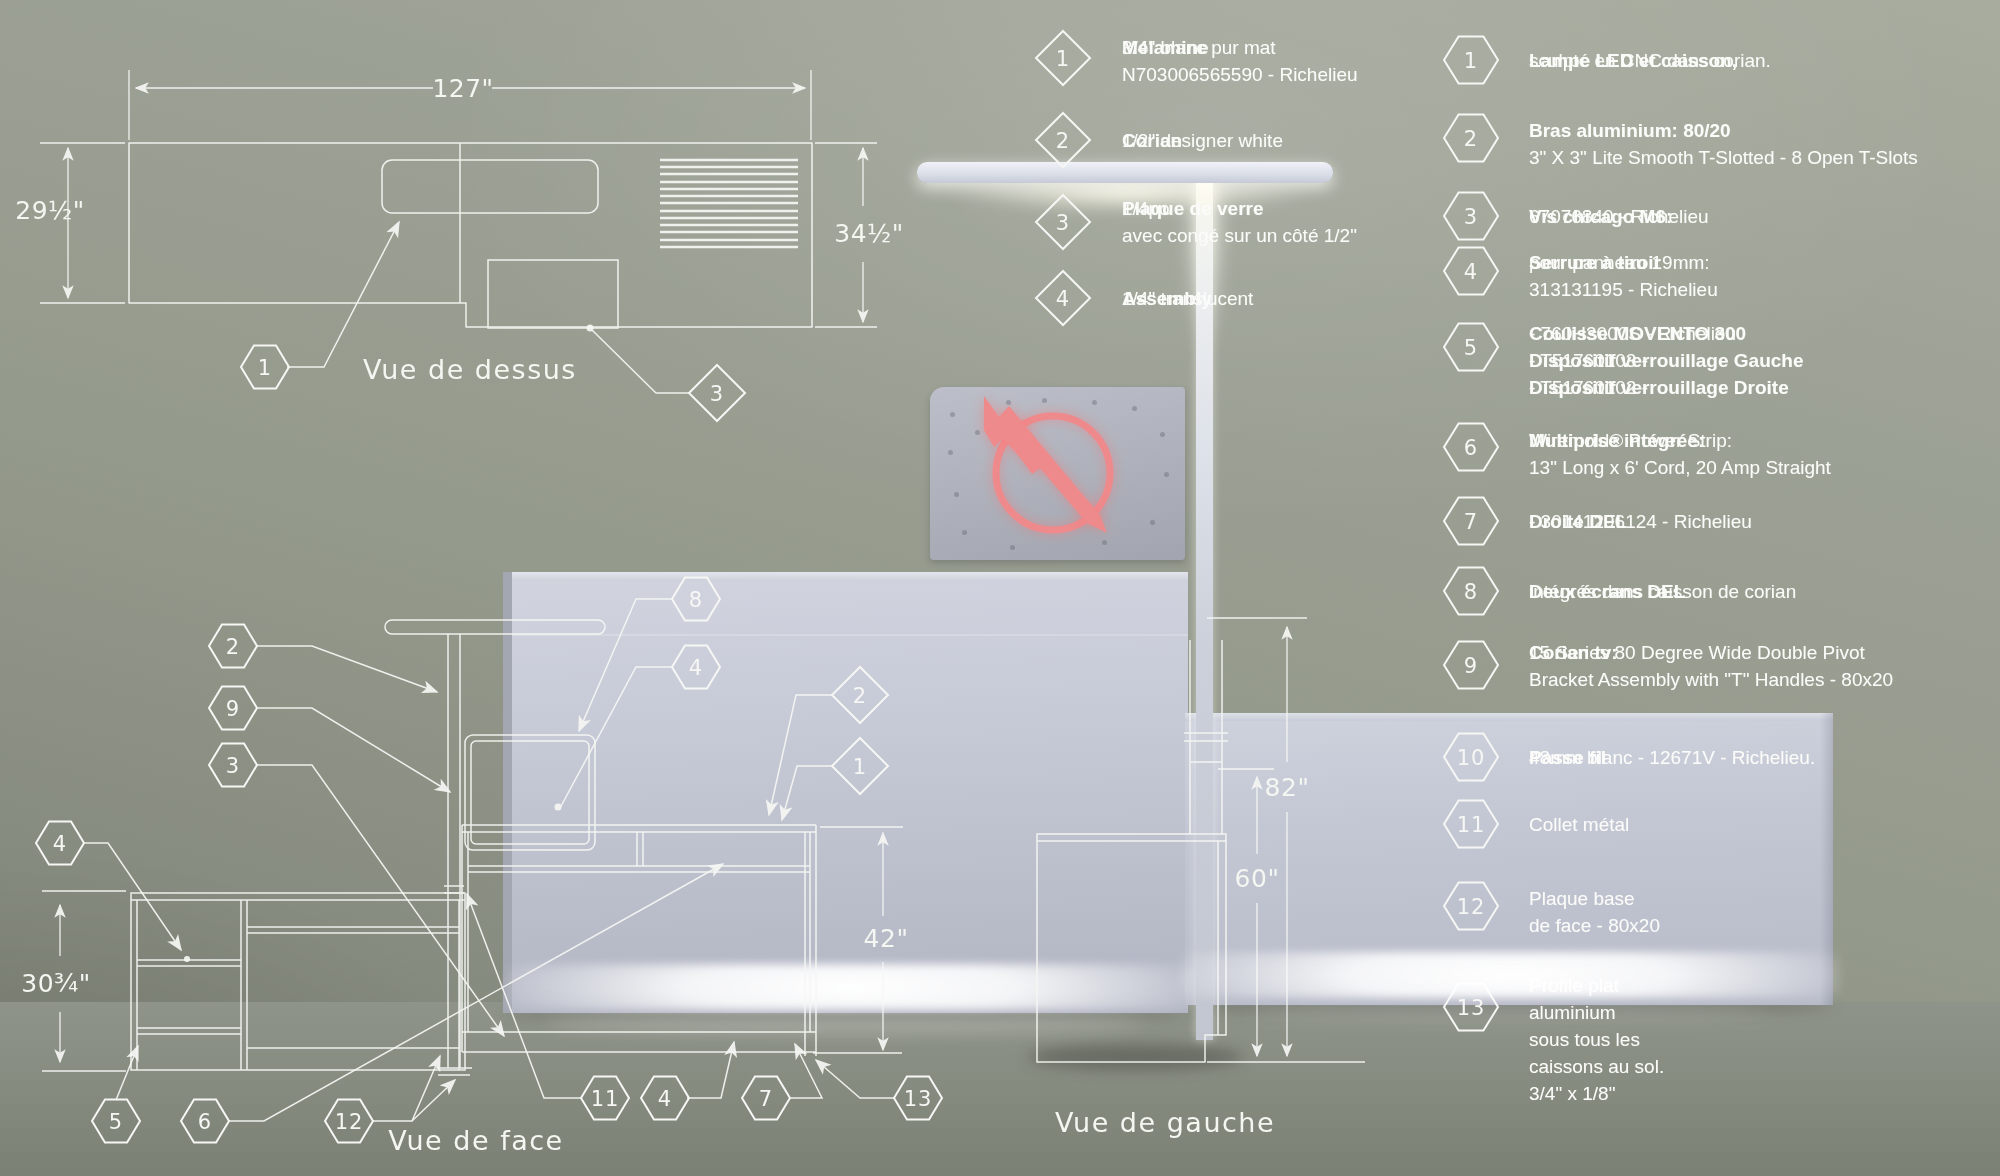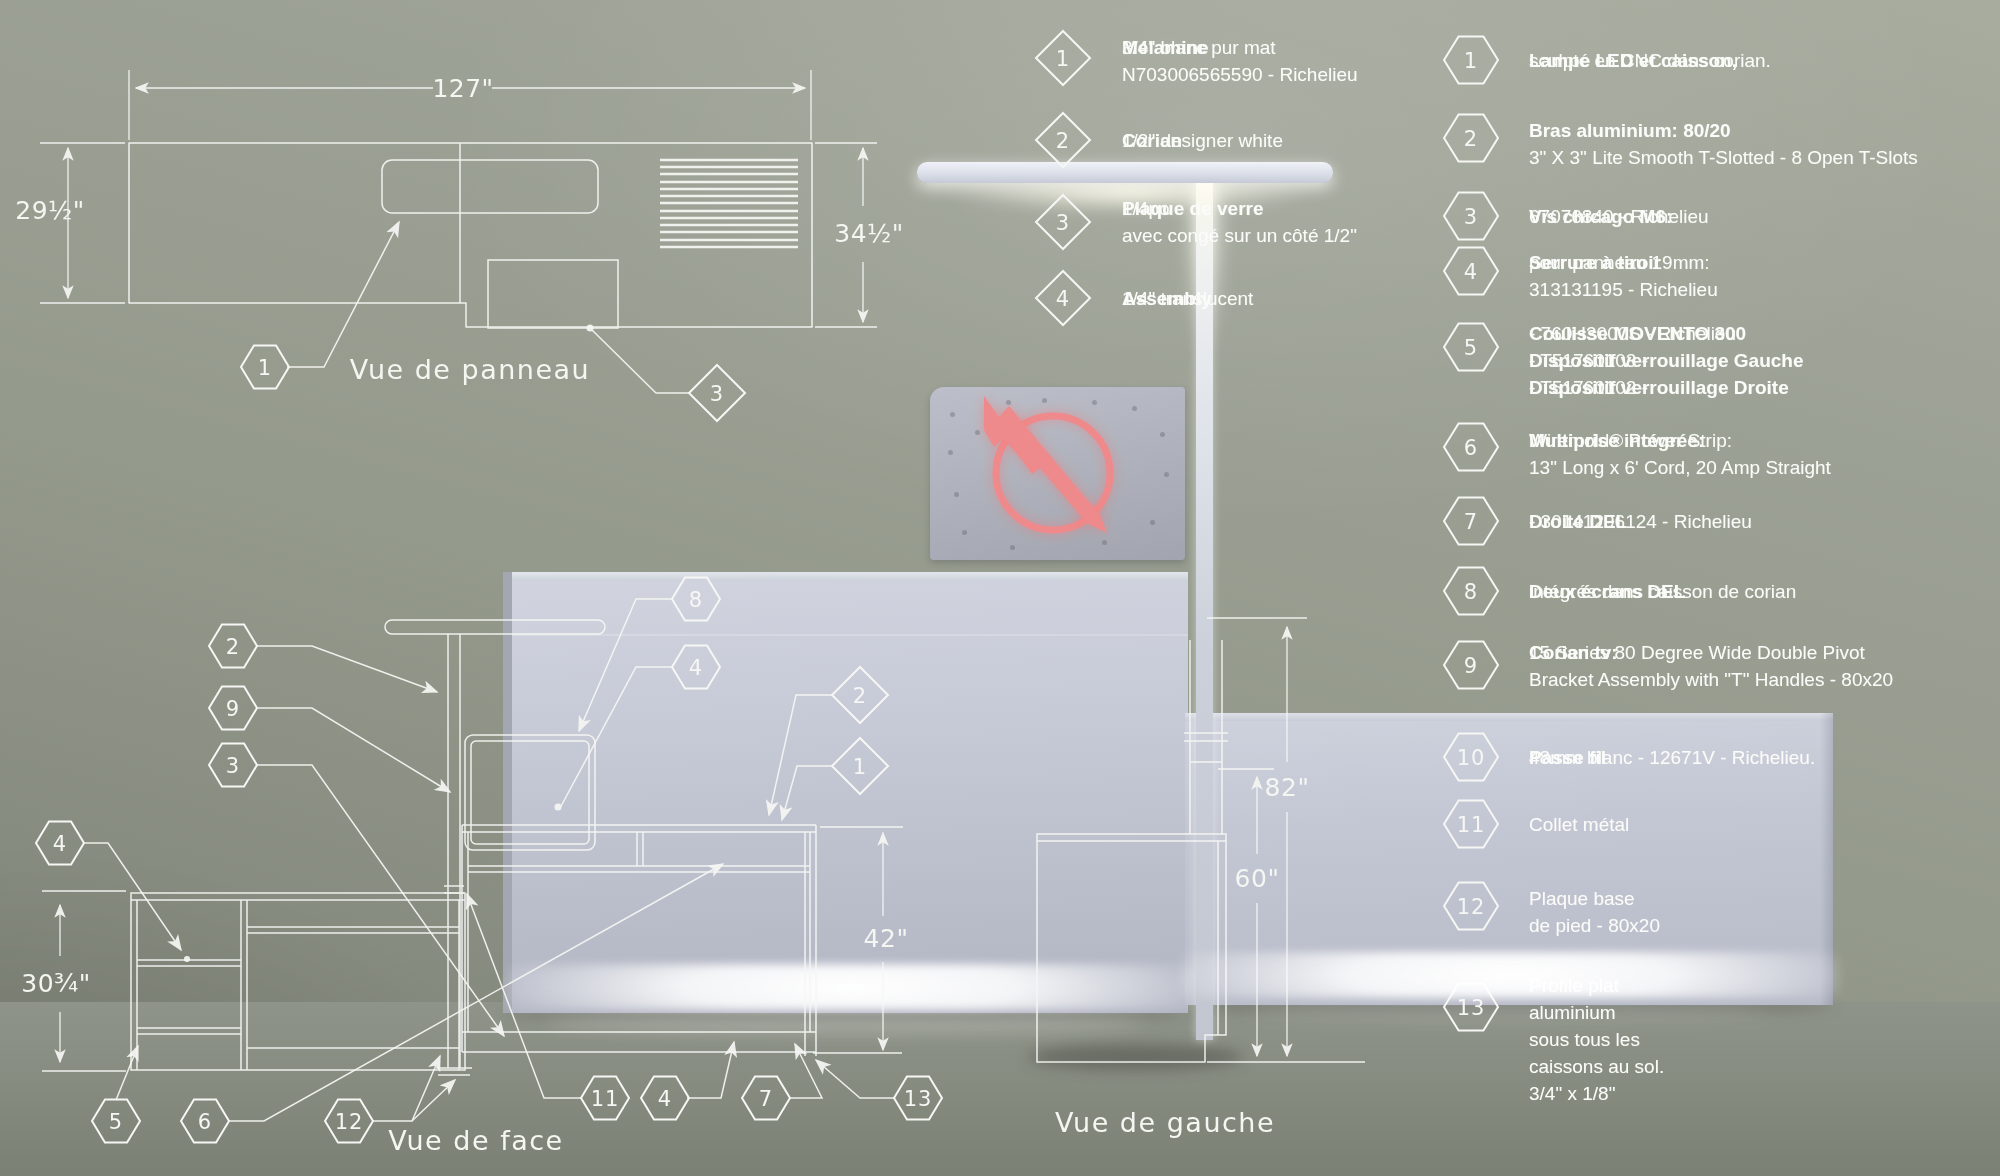--- a/index.html
+++ b/index.html
@@ -312,21 +312,21 @@
         <polygon points="1444,824 1458.58,800.5 1483.42,800.5 1498,824 1483.42,847.5 1458.58,847.5" fill="none" stroke="#f6f7f4" stroke-width="2"></polygon>
         <text x="1471" y="824" text-anchor="middle" dy=".36em" fill="#f6f7f4" stroke="none" style="font:21px &quot;DejaVu Sans&quot;,sans-serif;letter-spacing:1px;">11</text>
         <polygon points="1444,906 1458.58,882.5 1483.42,882.5 1498,906 1483.42,929.5 1458.58,929.5" fill="none" stroke="#f6f7f4" stroke-width="2"></polygon>
         <text x="1471" y="906" text-anchor="middle" dy=".36em" fill="#f6f7f4" stroke="none" style="font:21px &quot;DejaVu Sans&quot;,sans-serif;letter-spacing:1px;">12</text>
         <polygon points="1444,1007 1458.58,983.5 1483.42,983.5 1498,1007 1483.42,1030.5 1458.58,1030.5" fill="none" stroke="#f6f7f4" stroke-width="2"></polygon>
         <text x="1471" y="1007" text-anchor="middle" dy=".36em" fill="#f6f7f4" stroke="none" style="font:21px &quot;DejaVu Sans&quot;,sans-serif;letter-spacing:1px;">13</text>
       </g>
   </svg>
 
   <div class="labels">
-    <span class="view-label lbl-top">Vue de panneau</span>
+    <span class="view-label lbl-top">Vue de dessus</span>
     <span class="view-label lbl-front">Vue de face</span>
     <span class="view-label lbl-left">Vue de gauche</span>
     <div id="dims" style="left:0;top:0;">
         <span class="dim" style="left: 463px; top: 88px;">127"</span>
         <span class="dim" style="left: 50px; top: 210px;">29½"</span>
         <span class="dim" style="left: 869px; top: 233px;">34½"</span>
         <span class="dim" style="left: 56px; top: 983px;">30¾"</span>
         <span class="dim" style="left: 886px; top: 938px;">42"</span>
         <span class="dim" style="left: 1257px; top: 878px;">60"</span>
         <span class="dim" style="left: 1287px; top: 787px;">82"</span>
@@ -413,21 +413,21 @@
           <span class="b">Passe fil</span>
           <span>  48mm blanc - 12671V - Richelieu.</span>
         </div>
         <div class="lg-line" style="left: 1529px; top: 810.5px;">
           <span>Collet métal</span>
         </div>
         <div class="lg-line" style="left: 1529px; top: 885px;">
           <span>Plaque base</span>
         </div>
         <div class="lg-line" style="left: 1529px; top: 912px;">
-          <span>de pied - 80x20</span>
+          <span>de face - 80x20</span>
         </div>
         <div class="lg-line" style="left: 1529px; top: 972px;">
           <span>Profile plat</span>
         </div>
         <div class="lg-line" style="left: 1529px; top: 999px;">
           <span>aluminium</span>
         </div>
         <div class="lg-line" style="left: 1529px; top: 1026px;">
           <span>sous tous les</span>
         </div>

